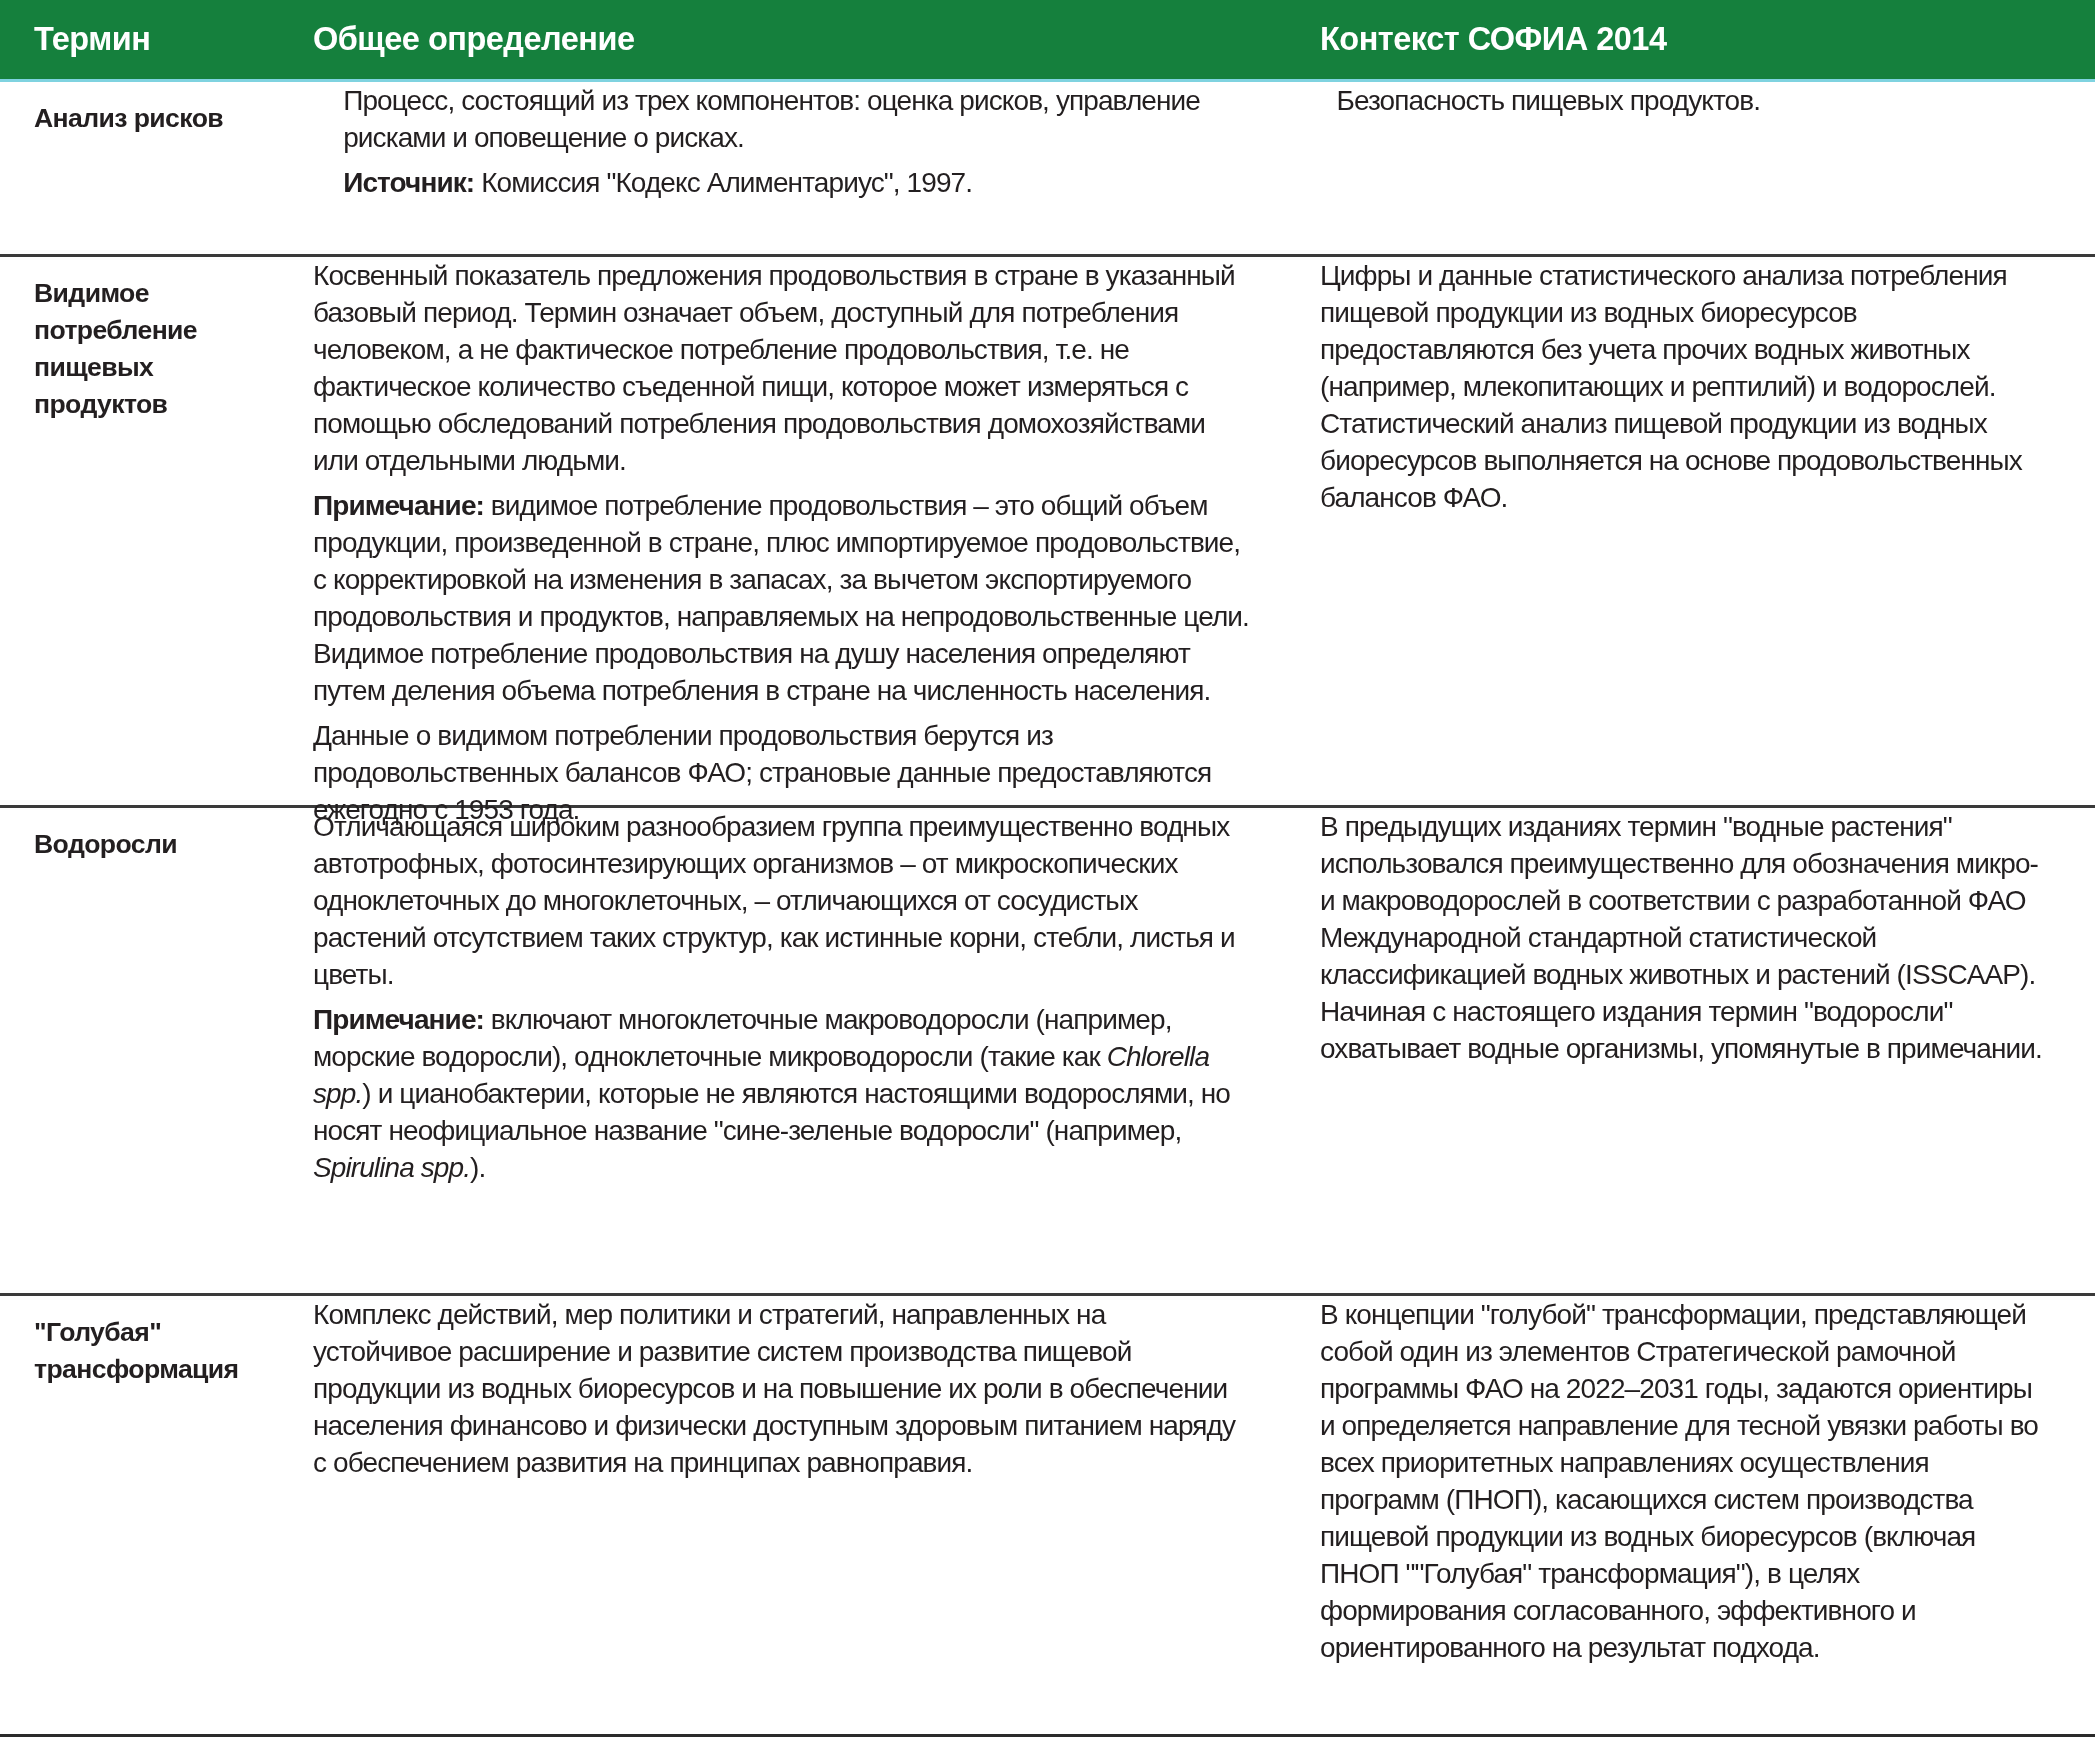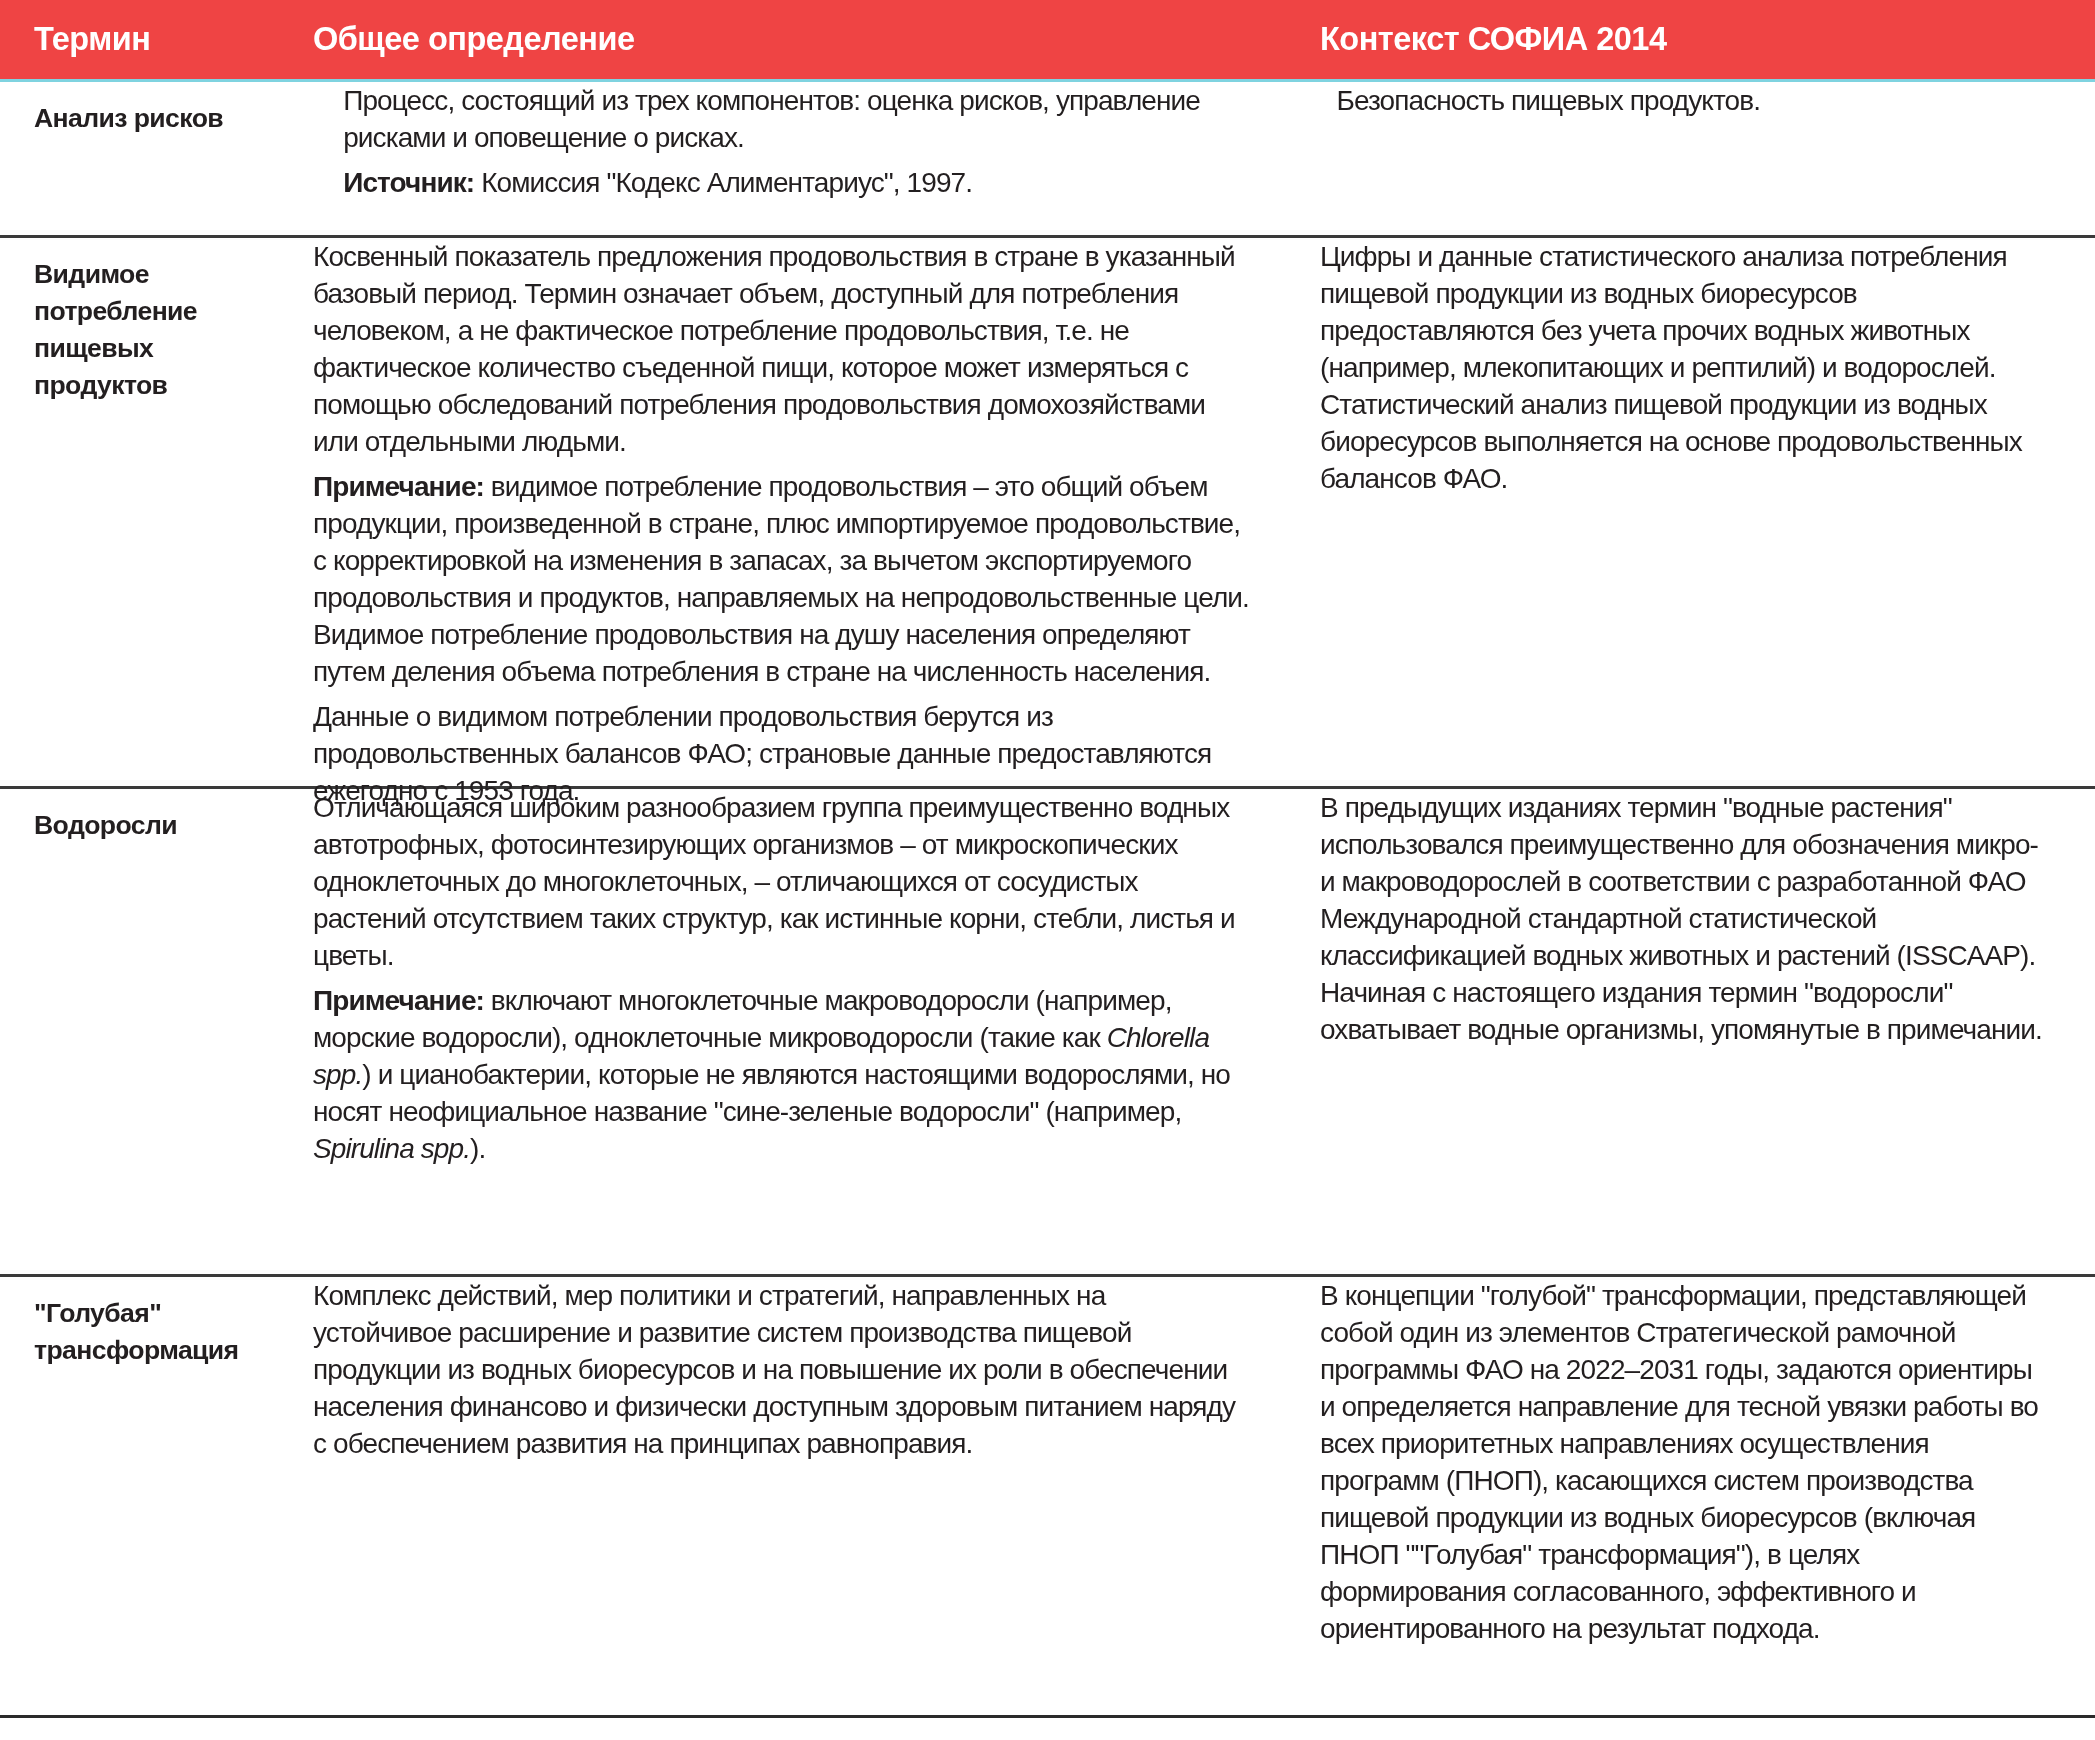--- a/index.html
+++ b/index.html
@@ -10,21 +10,21 @@
     font-family: "Liberation Sans", sans-serif;
     color: #231f20;
   }
   .glossary {
     width: 2095px;
     border-collapse: collapse;
   }
   .header-row {
     display: flex;
     height: 79px;
-    background: #ef4444;
+    background: #15803d;
     border-bottom: 3px solid #7fd3e0;
     align-items: center;
     color: #ffffff;
     font-weight: bold;
     font-size: 32.5px;
     letter-spacing: -0.5px;
   }
   .col-term { width: 313px; box-sizing: border-box; padding-left: 34px; }
   .col-def { width: 1007px; box-sizing: border-box; padding-left: 0; }
   .col-ctx { width: 775px; box-sizing: border-box; padding-right: 29.6px; }
@@ -44,21 +44,21 @@
   .row .col-def, .row .col-ctx {
     padding-top: 0;
     font-size: 28px;
     line-height: 37px;
     letter-spacing: -0.9px;
   }
   .para { margin: 0 0 7.9px 0; }
   .label-bold { font-weight: bold; margin-top: 23px; }
   .ital { font-style: italic; }
 
-  #row-0 { height: 156px; gap: 47px; }
+  #row-0 { height: 175px; gap: 47px; }
   #row-1 { height: 551px; }
   #row-2 { height: 488px; }
   #row-3 { height: 441px; border-bottom: 3px solid #2a2a2a; }
   .def-inner { width: 936px; }
   .ctx-inner { width: 729px; }
 </style>
 </head>
 <body>
 
 <div class="glossary">

